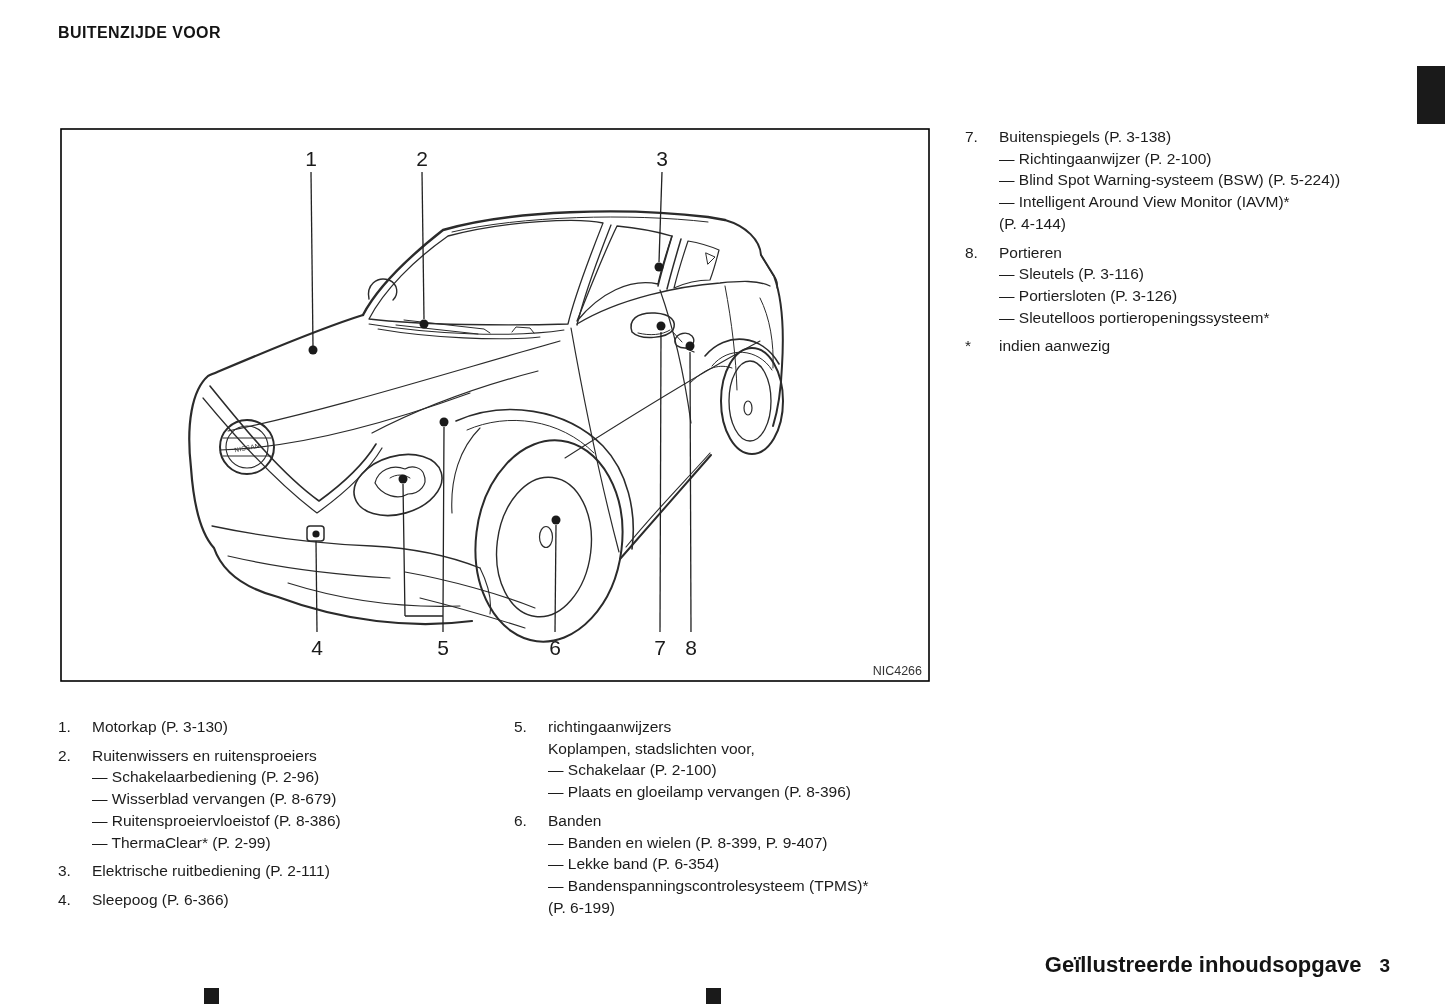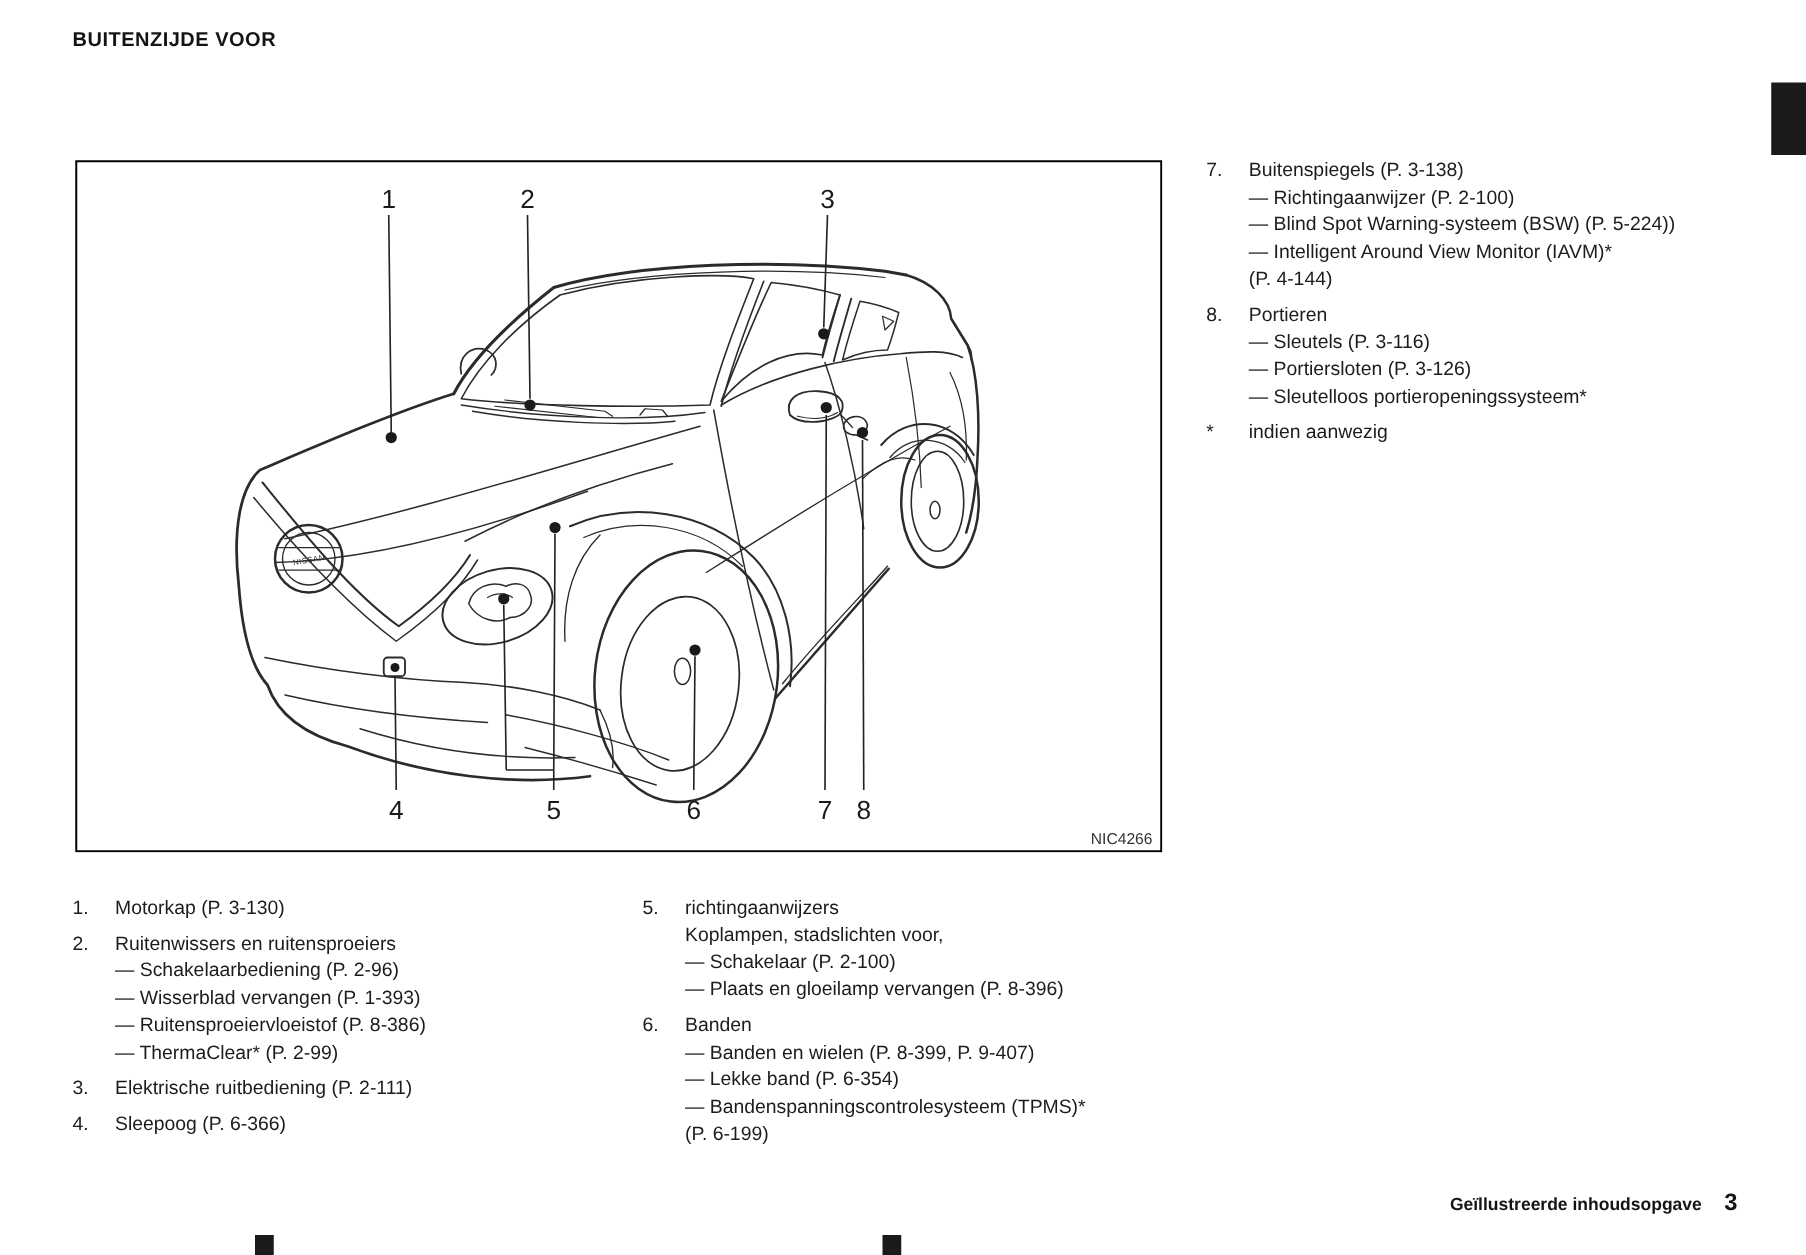--- a/index.html
+++ b/index.html
@@ -21,21 +21,21 @@
   .legend-col{font-size:15.5px;line-height:21.7px;color:#1c1c1c;}
   .legend-left{left:58px;top:716px;width:452px;}
   .legend-middle{left:514px;top:716px;width:456px;}
   .legend-right{left:965px;top:126px;width:478px;}
   .li{display:flex;margin-bottom:7px;}
   .li-num{width:34px;flex-shrink:0;}
   .li-lines{flex:1;}
   .page-footer{
     right:55px;top:952px;display:flex;align-items:baseline;gap:18px;color:#141414;
   }
-  .footer-label{font-weight:bold;font-size:14px;}
+  .footer-label{font-weight:bold;font-size:22px;}
   .footer-page{font-size:19px;font-weight:bold;}
   .bottom-marker{width:15px;height:16px;background:#1a1a1a;top:988px;}
   .marker-1{left:204px;}
   .marker-2{left:706px;}
   svg text{font-family:"Liberation Sans","DejaVu Sans",sans-serif;}
   .callout-num{font-size:21px;fill:#1a1a1a;}
   .fig-code{font-size:12.5px;fill:#333;}
   .badge-text{font-size:6.3px;fill:#2b2b2b;letter-spacing:0.4px;}
 </style>
 </head>
@@ -180,21 +180,21 @@
       <span class="li-num">1.</span>
       <div class="li-lines">
         <div class="li-line">Motorkap (P. 3-130)</div>
       </div>
     </div>
     <div class="li">
       <span class="li-num">2.</span>
       <div class="li-lines">
         <div class="li-line">Ruitenwissers en ruitensproeiers</div>
         <div class="li-line">— Schakelaarbediening (P. 2-96)</div>
-        <div class="li-line">— Wisserblad vervangen (P. 1-393)</div>
+        <div class="li-line">— Wisserblad vervangen (P. 8-679)</div>
         <div class="li-line">— Ruitensproeiervloeistof (P. 8-386)</div>
         <div class="li-line">— ThermaClear* (P. 2-99)</div>
       </div>
     </div>
     <div class="li">
       <span class="li-num">3.</span>
       <div class="li-lines">
         <div class="li-line">Elektrische ruitbediening (P. 2-111)</div>
       </div>
     </div>

